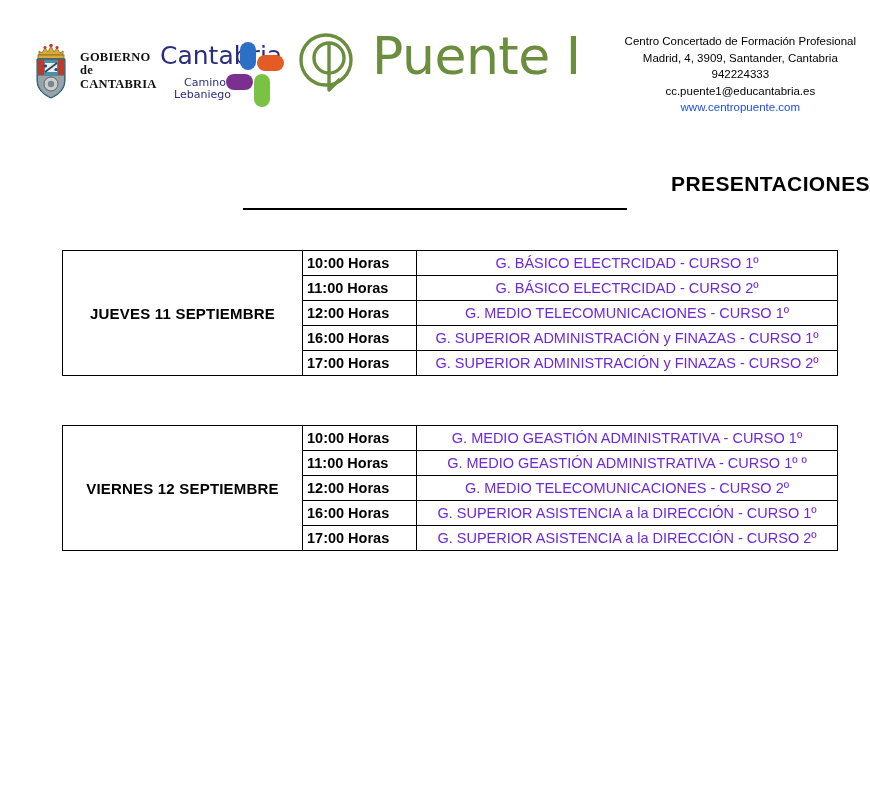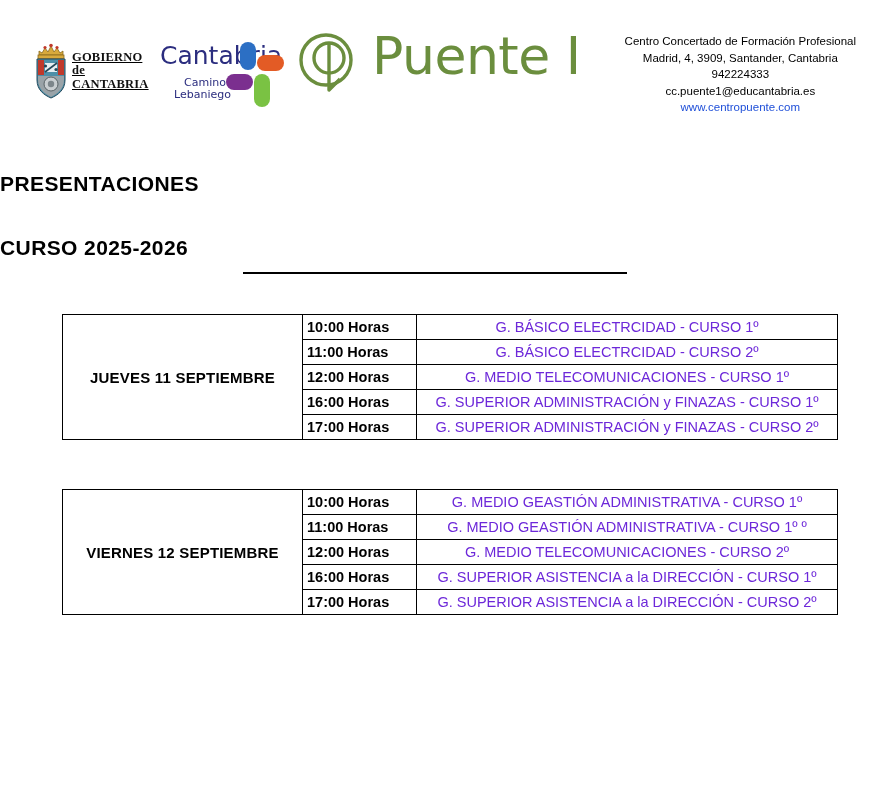--- a/index.html
+++ b/index.html
@@ -21,21 +21,21 @@
     position: relative;
     height: 140px;
   }
 
   .gov-logo {
     position: absolute;
     left: 30px;
     top: 42px;
     display: flex;
     align-items: center;
-    text-decoration: underline;
+    gap: 8px;
   }
   .gov-crest {
     width: 42px;
     height: 58px;
     flex: none;
   }
   .gov-text {
     font-family: "Liberation Serif", serif;
     font-weight: bold;
     font-size: 12.5px;
@@ -82,21 +82,21 @@
     color: #000000;
     font-family: "Liberation Sans", sans-serif;
   }
   .contact .link {
     color: #1f4fd8;
   }
 
   
   .titles {
     margin-top: 32px;
-    text-align: left;
+    text-align: right;
   }
   .title-main {
     font-size: 21px;
     font-weight: bold;
     letter-spacing: 0.4px;
     color: #000000;
   }
   .title-sub {
     font-size: 21px;
     font-weight: bold;
@@ -217,21 +217,20 @@
     <div>Centro Concertado de Formación Profesional</div>
     <div>Madrid, 4, 3909, Santander, Cantabria</div>
     <div>942224333</div>
     <div>cc.puente1@educantabria.es</div>
     <div class="link">www.centropuente.com</div>
   </div>
 </div>
 
 <div class="titles">
   <div class="title-main">PRESENTACIONES</div>
-  <div class="title-sub">CURSO 2025-2026</div>
   <div class="title-rule"></div>
 </div>
 
 <div class="table-block-1">
   <table class="sched-table">
     <colgroup>
       <col class="col-day">
         <col class="col-time">
         <col class="col-group">
     </colgroup>

